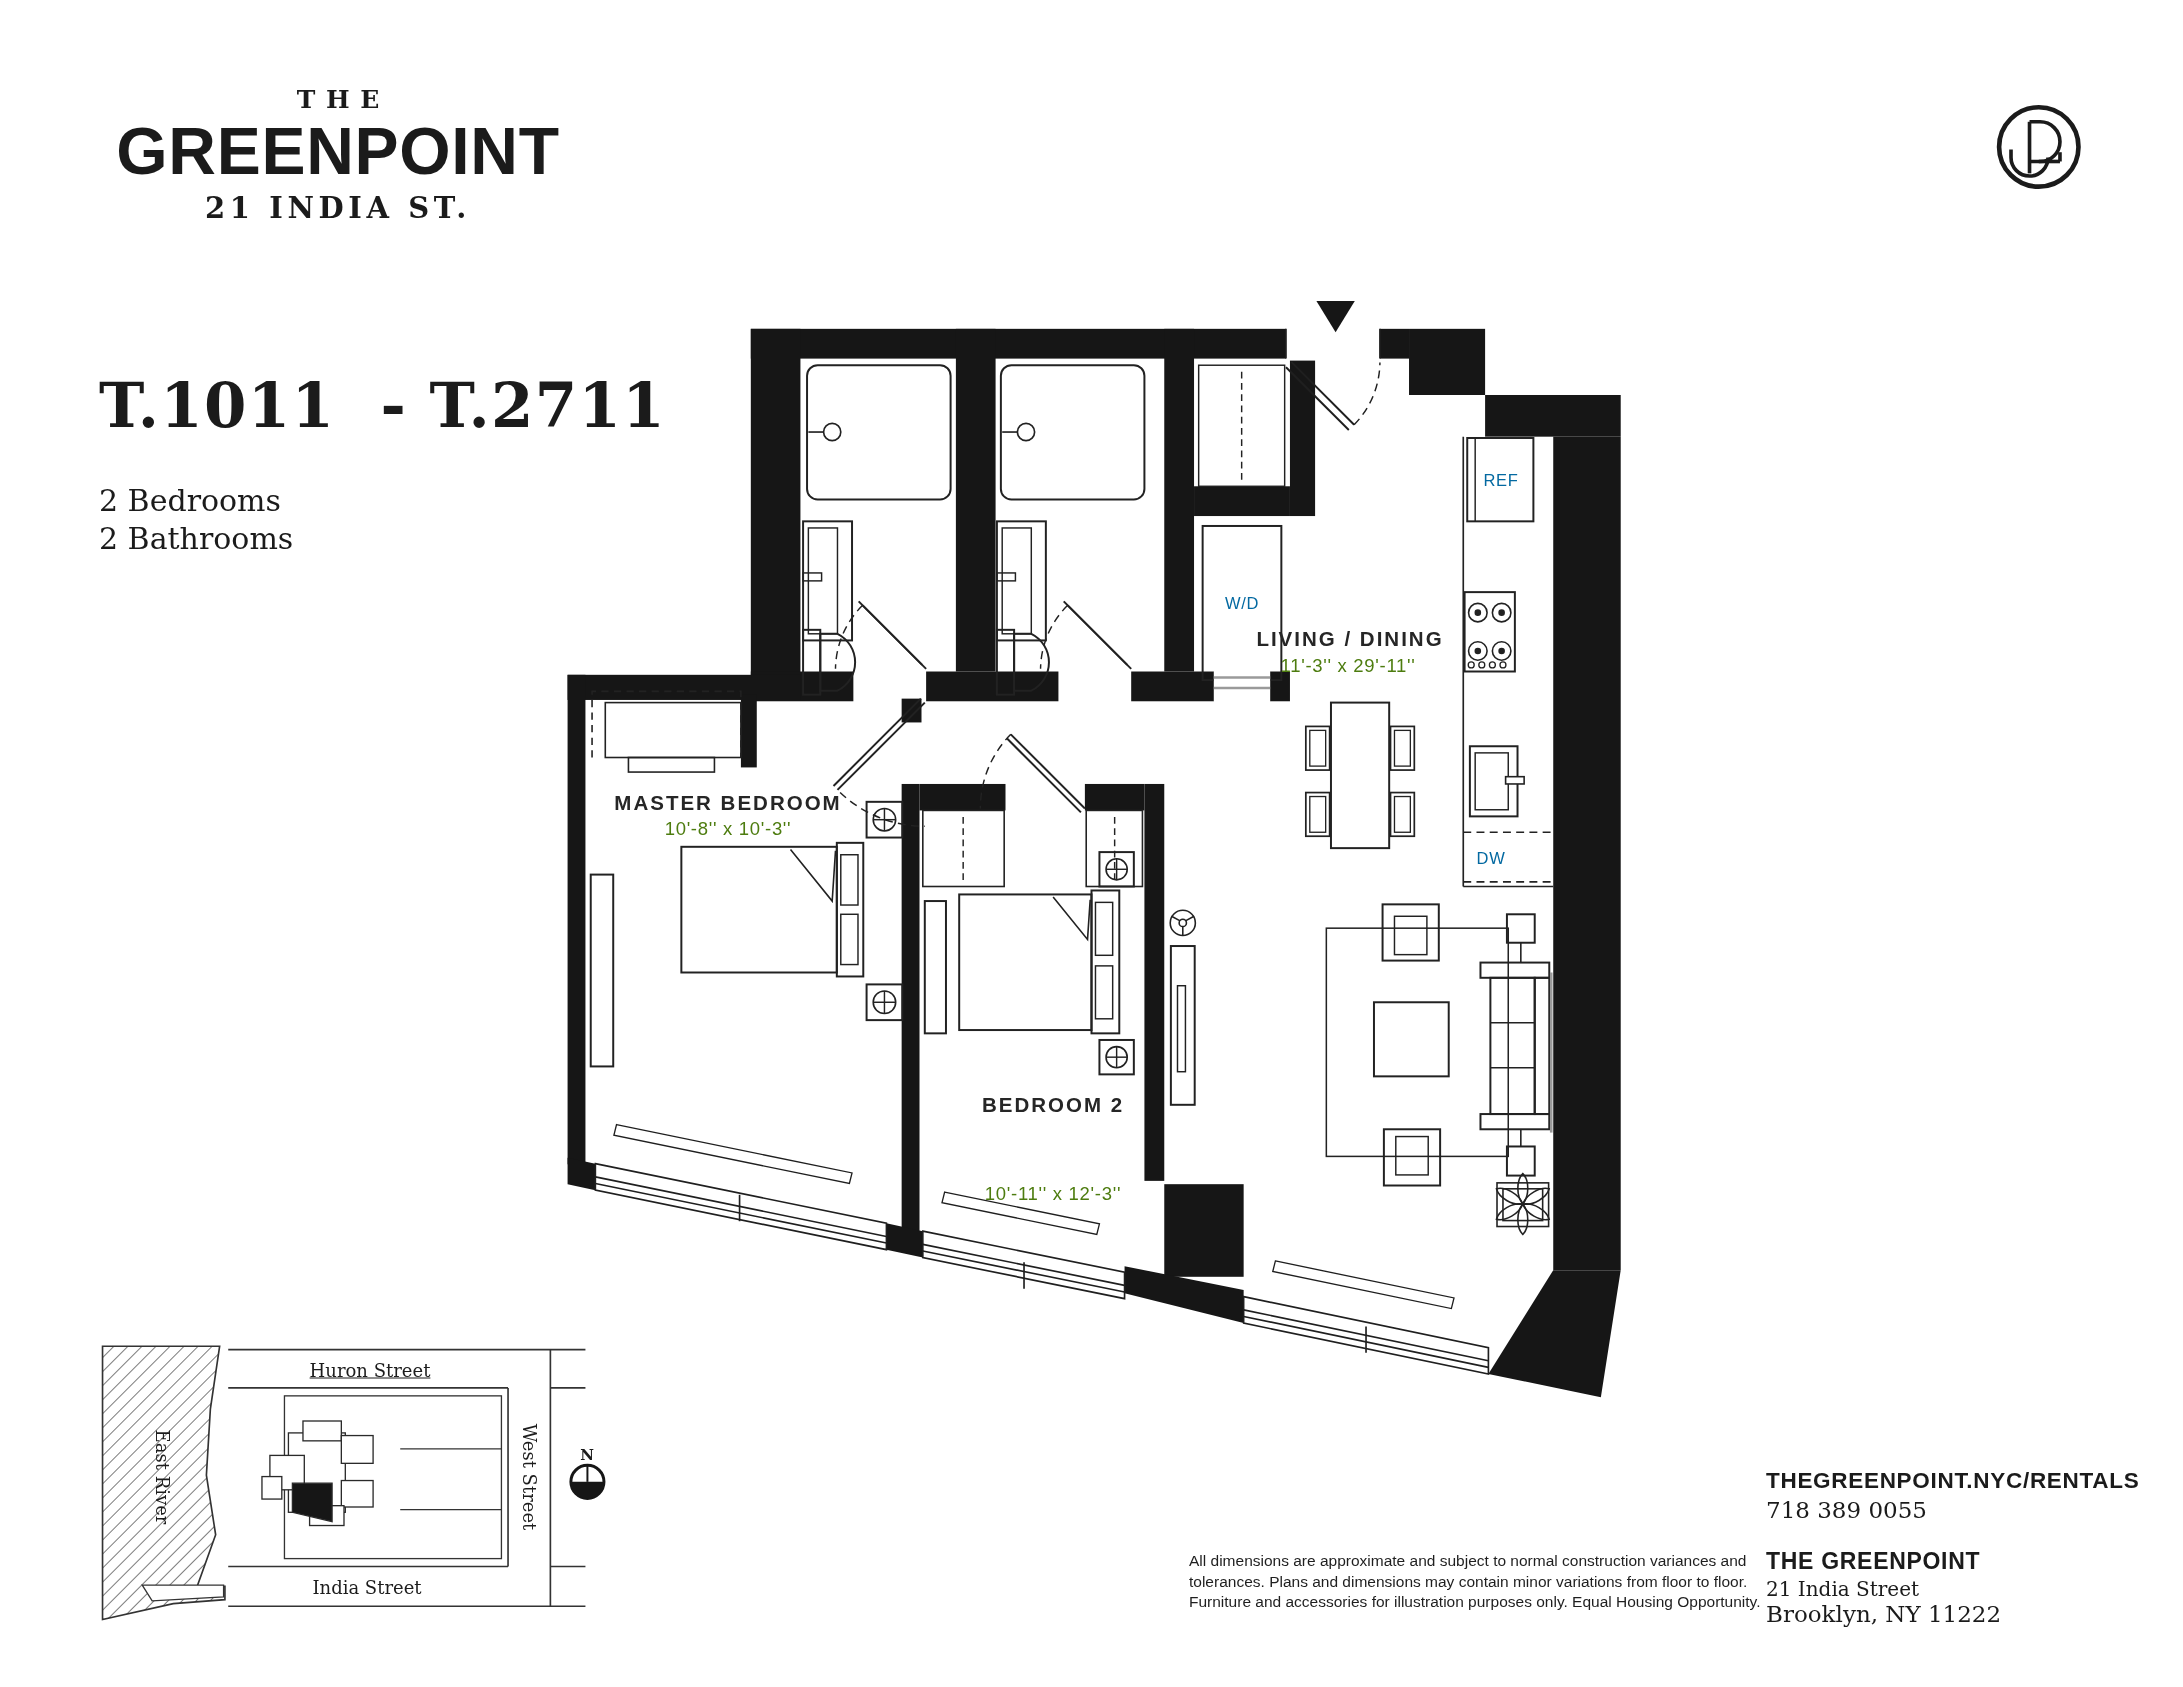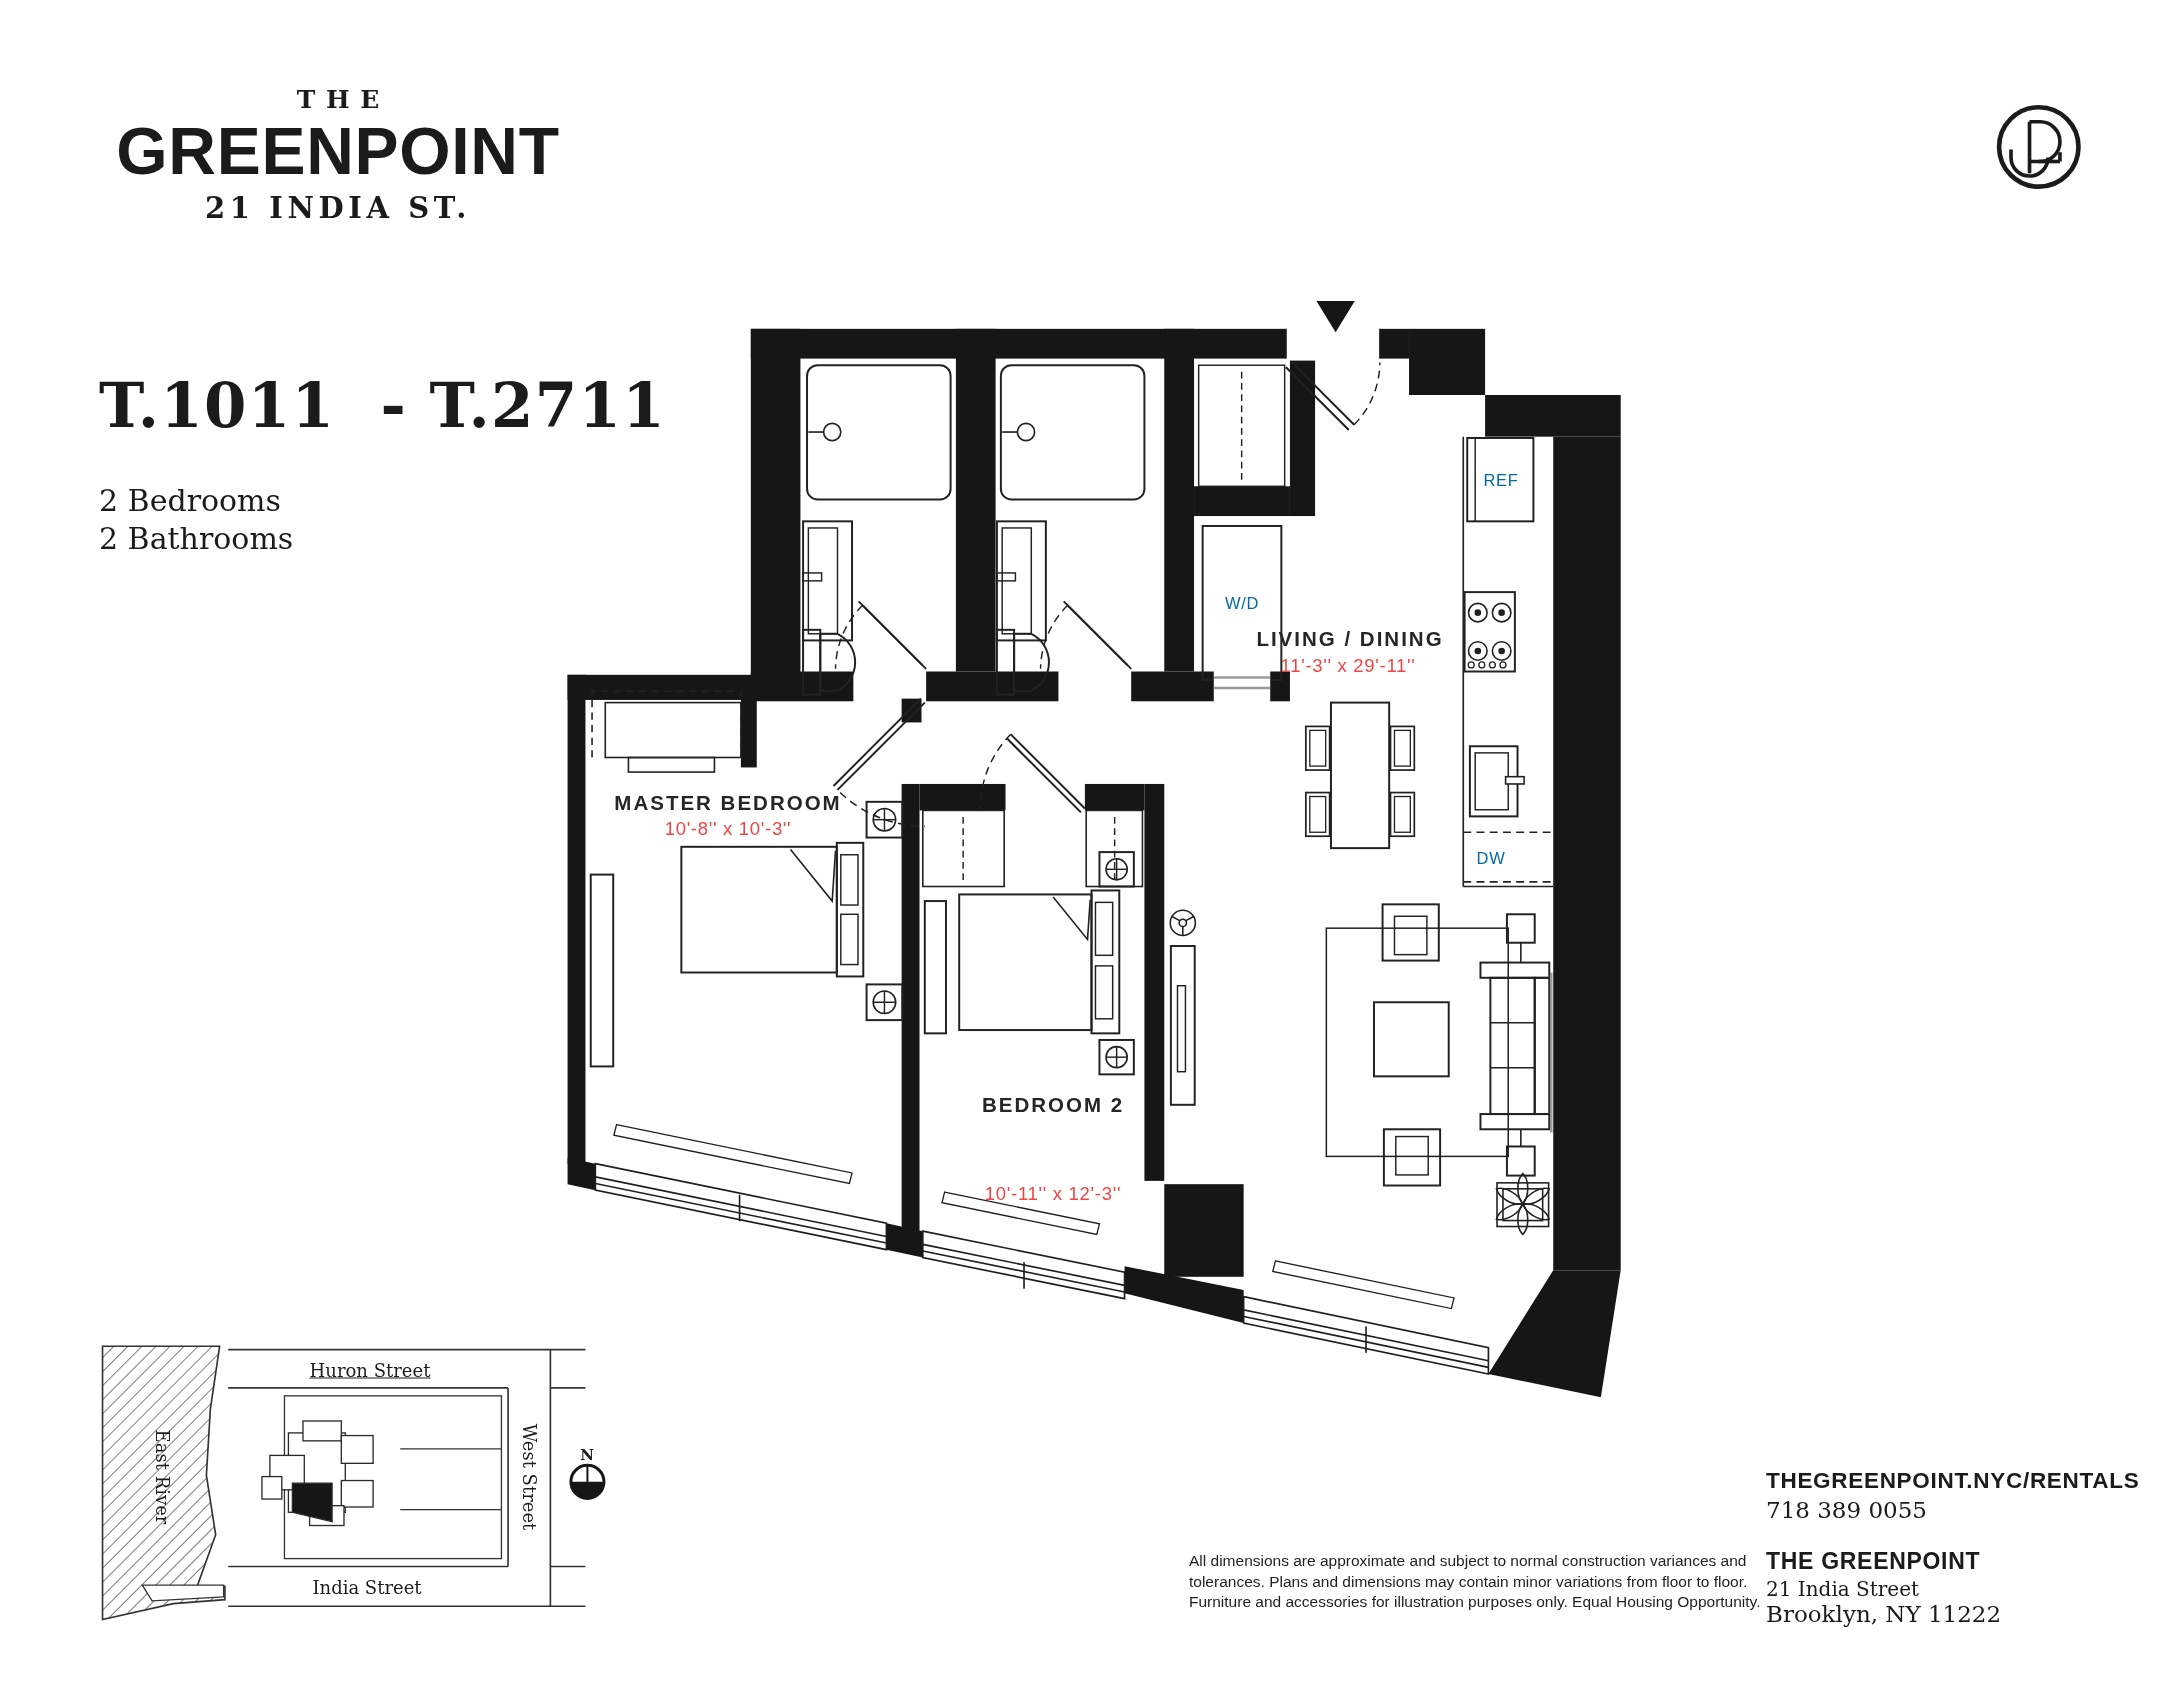--- a/index.html
+++ b/index.html
@@ -12,21 +12,21 @@
   .brand-the{font-family:"DejaVu Serif",serif;font-weight:bold;font-size:25px;letter-spacing:10.6px;text-indent:10.6px;}
   .brand-name{font-family:"Liberation Sans",sans-serif;font-weight:900;font-size:66px;letter-spacing:0.7px;line-height:1.02;margin-top:4px;}
   .brand-addr{font-family:"DejaVu Serif",serif;font-weight:bold;font-size:29px;letter-spacing:4.6px;margin-top:5.3px;}
   
   .unit{left:99px;top:370px;}
   .unit-title{font-family:"DejaVu Serif",serif;font-weight:bold;font-size:61px;letter-spacing:1.3px;white-space:pre;}
   .unit-meta{font-family:"DejaVu Serif",serif;font-size:30px;line-height:1.27;margin-top:41px;}
   
   .lbl{position:absolute;transform:translate(-50%,-50%);white-space:nowrap;}
   .room-name{font-weight:bold;font-size:20.5px;letter-spacing:2px;color:#262626;}
-  .room-dims{font-size:18.5px;letter-spacing:0.7px;color:#ef4444;}
+  .room-dims{font-size:18.5px;letter-spacing:0.7px;color:#4d7c0f;}
   .appl{font-size:16.5px;letter-spacing:0.7px;color:#0369a1;}
   
   .map-lbl{font-family:"DejaVu Serif",serif;font-size:18px;color:#1d1d1d;}
   .rot90{transform:translate(-50%,-50%) rotate(90deg);}
   .compass-n{font-family:"DejaVu Serif",serif;font-weight:bold;font-size:15px;}
   
   .contact{left:1766px;top:1470px;line-height:1.0;}
   .c-web{font-weight:bold;font-size:22.5px;letter-spacing:0.7px;}
   .c-phone{font-family:"DejaVu Serif",serif;font-size:23px;margin-top:6px;}
   .c-name{font-weight:bold;font-size:23px;letter-spacing:0.7px;margin-top:28px;}

